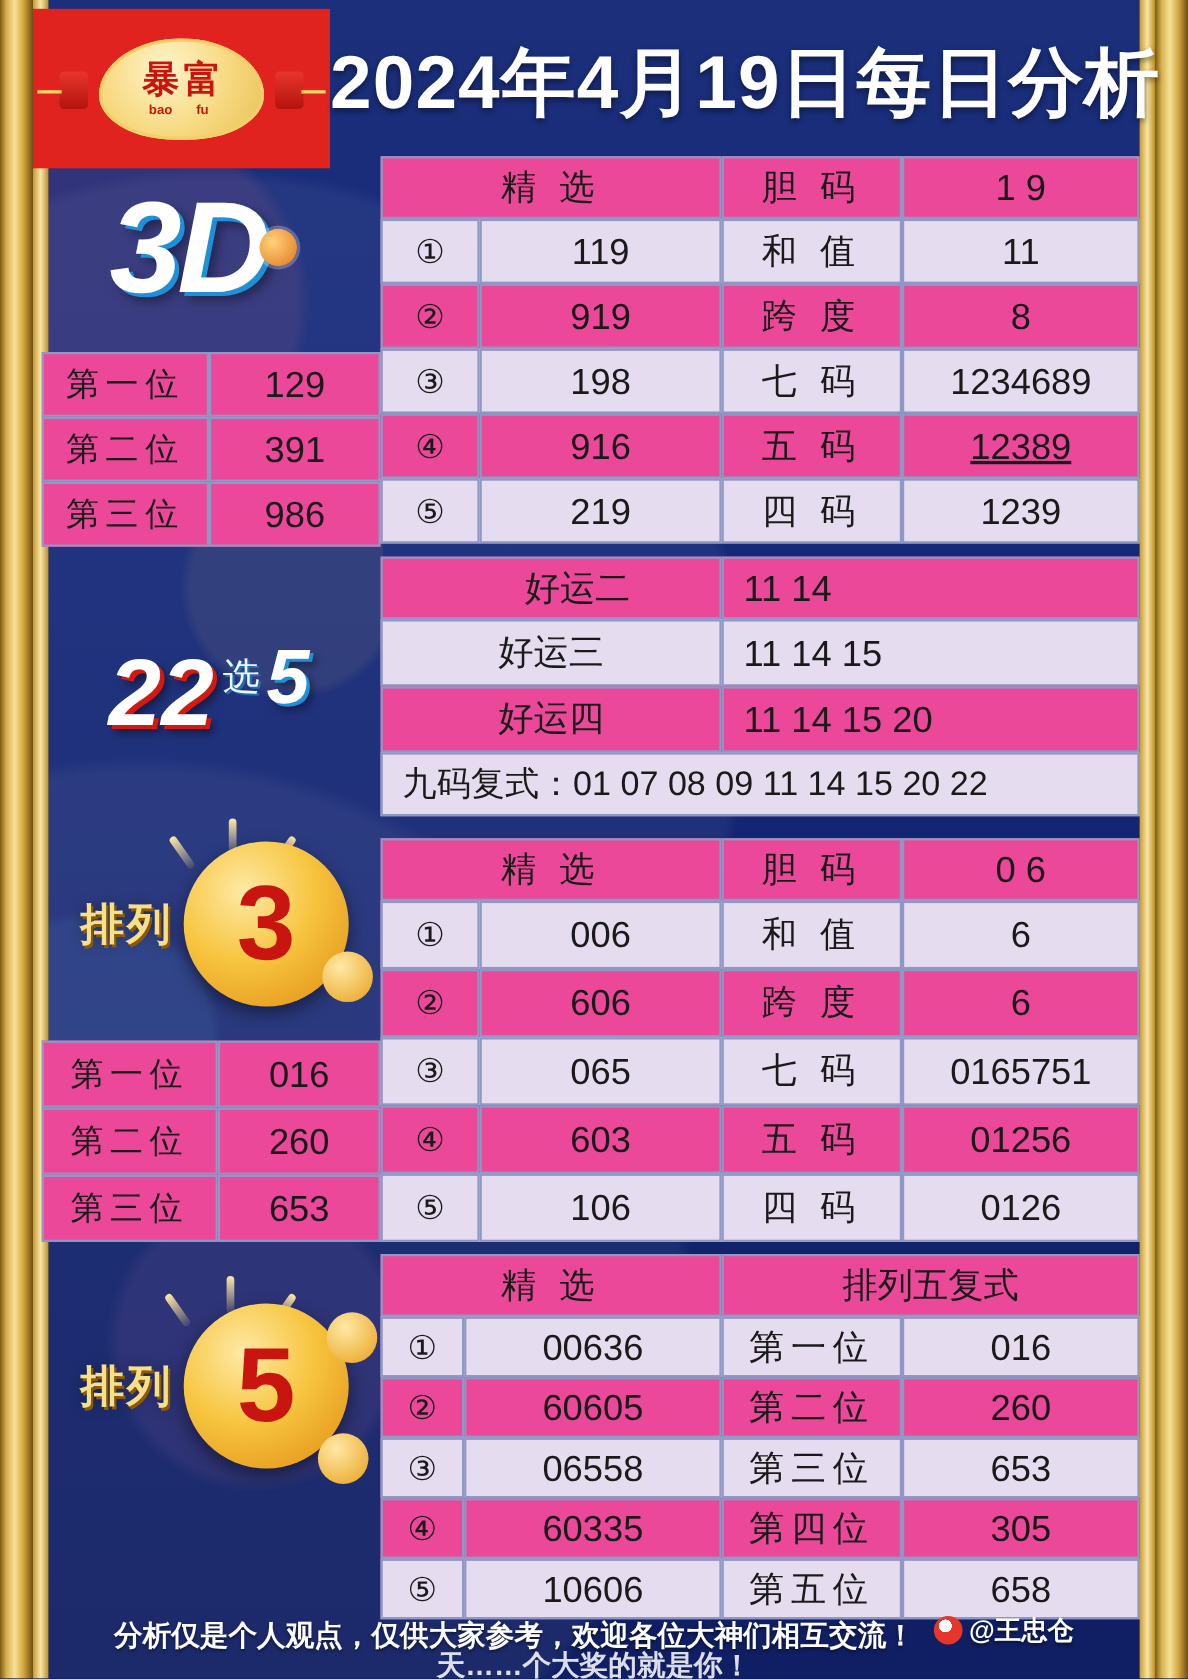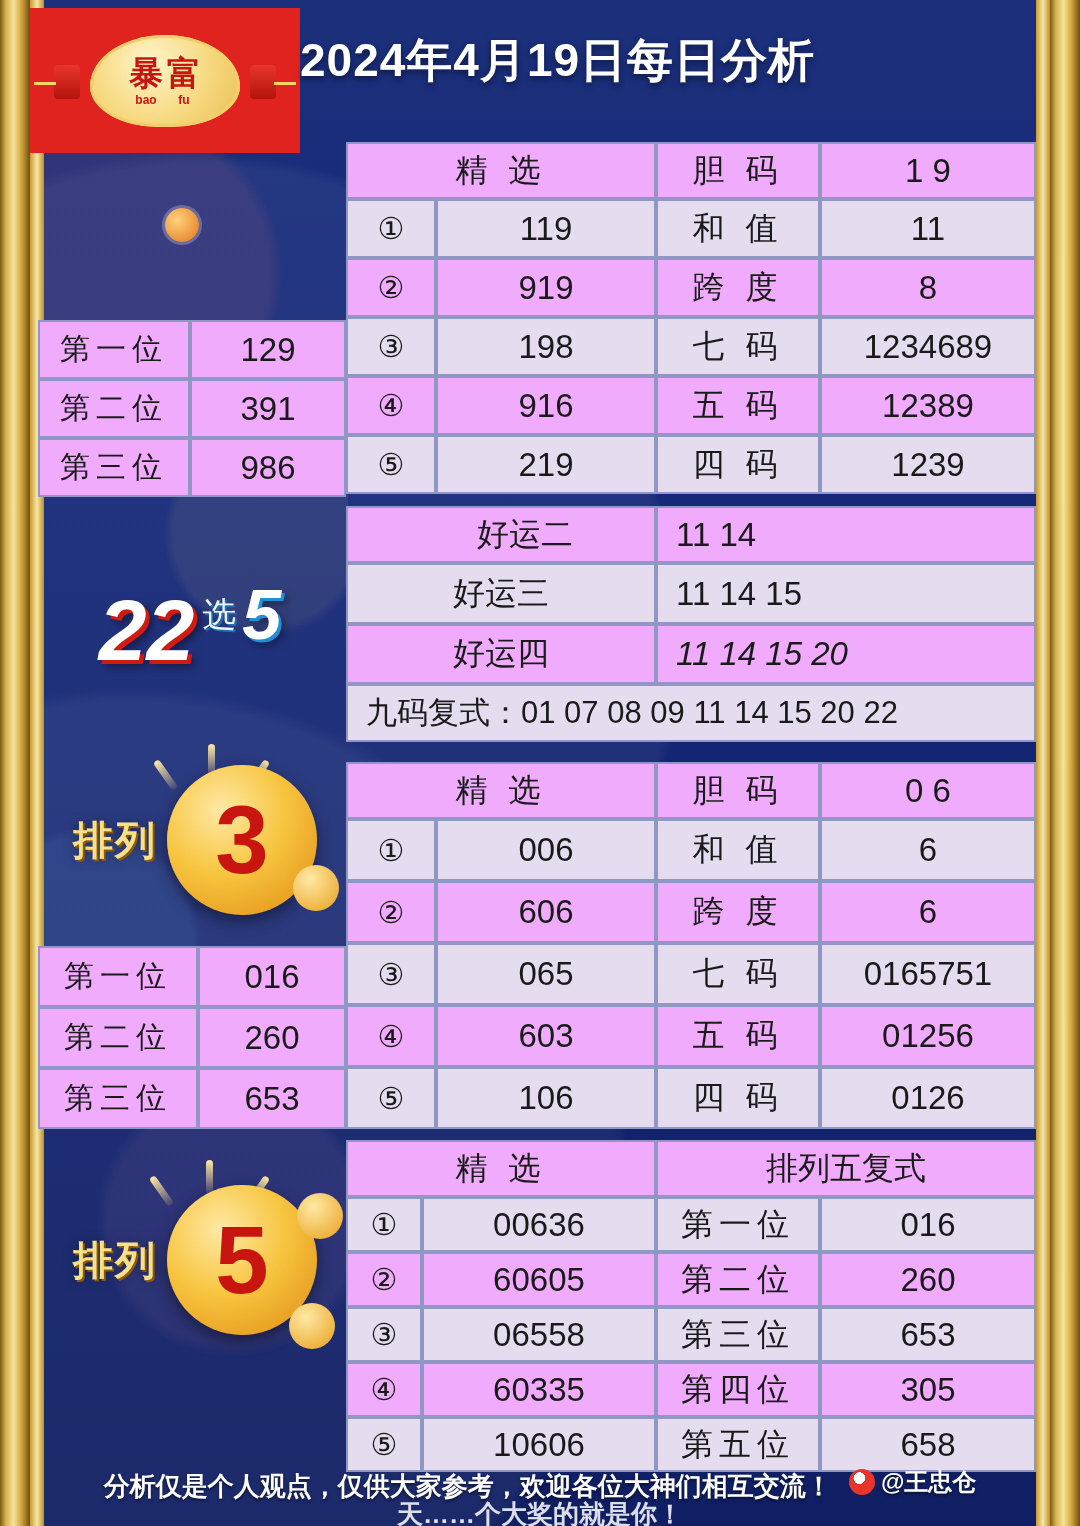--- a/index.html
+++ b/index.html
@@ -97,42 +97,42 @@
     background: #f7d66a;
   }
   .firecracker.l::after { left: -20px; }
   .firecracker.r::after { right: -20px; }
 
   .title {
     position: absolute;
     left: 300px; top: 30px;
     width: 760px;
     color: #ffffff;
-    font-size: 46px;
+    font-size: 68px;
     font-weight: bold;
     letter-spacing: 1px;
     text-shadow: 0 3px 6px rgba(0,0,0,0.45);
     white-space: nowrap;
   }
 
   
   .cell {
     box-sizing: border-box;
     border: 2px solid #8f98c4;
     background: #f7d7d9;
     color: #1a1a1a;
     display: flex;
     align-items: center;
     justify-content: center;
     font-size: 30px;
     position: absolute;
     font-weight: normal;
   }
   .cell.lilac { background: #e6dcef; }
-  .cell.pink  { background: #f0abfc; }
+  .cell.pink  { background: #ec4899; }
   .cell.label { letter-spacing: 6px; }
   .cell.big   { font-size: 32px; }
   .cell.num   { font-size: 33px; }
   .cell.left  { justify-content: flex-start; padding-left: 18px; }
   .circled { font-size: 30px; }
 
   
   .art {
     position: absolute;
     display: flex;
@@ -244,20 +244,21 @@
           <span class="han">富</span>
           <span class="pin">fu</span>
         </div>
       </div>
     </div>
   </div>
 </div>
 <div class="title">2024年4月19日每日分析</div>
 
 <div class="art art-3d">
+  <span>3D</span>
     <span class="dot"></span>
 </div>
 
 <div class="cell pink label" style="left:38px;  top:320px; width:152px; height:59px;">第一位</div>
 <div class="cell pink num" style="left:190px; top:320px; width:156px; height:59px;">129</div>
 <div class="cell pink label" style="left:38px;  top:379px; width:152px; height:59px;">第二位</div>
 <div class="cell pink num" style="left:190px; top:379px; width:156px; height:59px;">391</div>
 <div class="cell pink label" style="left:38px;  top:438px; width:152px; height:59px;">第三位</div>
 <div class="cell pink num" style="left:190px; top:438px; width:156px; height:59px;">986</div>
 
@@ -276,39 +277,39 @@
 <div class="cell pink num" style="left:820px; top:258px; width:216px; height:59px;">8</div>
 
 <div class="cell lilac circled" style="left:346px; top:317px; width:90px;  height:59px;">③</div>
 <div class="cell lilac num" style="left:436px; top:317px; width:220px; height:59px;">198</div>
 <div class="cell lilac label big" style="left:656px; top:317px; width:164px; height:59px;">七 码</div>
 <div class="cell lilac num" style="left:820px; top:317px; width:216px; height:59px;">1234689</div>
 
 <div class="cell pink circled" style="left:346px; top:376px; width:90px;  height:59px;">④</div>
 <div class="cell pink num" style="left:436px; top:376px; width:220px; height:59px;">916</div>
 <div class="cell pink label big" style="left:656px; top:376px; width:164px; height:59px;">五 码</div>
-<div class="cell pink num" style="left:820px; top:376px; width:216px; height:59px;">12389</div>
+<div class="cell pink num" style="left:820px; top:376px; width:216px; height:59px;text-decoration:underline;">12389</div>
 
 <div class="cell lilac circled" style="left:346px; top:435px; width:90px;  height:59px;">⑤</div>
 <div class="cell lilac num" style="left:436px; top:435px; width:220px; height:59px;">219</div>
 <div class="cell lilac label big" style="left:656px; top:435px; width:164px; height:59px;">四 码</div>
 <div class="cell lilac num" style="left:820px; top:435px; width:216px; height:59px;">1239</div>
 
 <div class="art art-225">
   <span class="n22">22</span>
   <span class="sel">选</span>
   <span class="n5">5</span>
 </div>
 
 <div class="cell pink big" style="left:346px; top:506px; width:310px; height:57px;padding-left:48px;">好运二</div>
 <div class="cell pink num left" style="left:656px; top:506px; width:380px; height:57px;">11  14</div>
 <div class="cell lilac big" style="left:346px; top:563px; width:310px; height:61px;">好运三</div>
 <div class="cell lilac num left" style="left:656px; top:563px; width:380px; height:61px;text-align:right;">11  14  15</div>
 <div class="cell pink big" style="left:346px; top:624px; width:310px; height:60px;">好运四</div>
-<div class="cell pink num left" style="left:656px; top:624px; width:380px; height:60px;font-style:italic;">11  14  15  20</div>
+<div class="cell pink num left" style="left:656px; top:624px; width:380px; height:60px;">11  14  15  20</div>
 
 <div class="cell lilac left" style="left:346px; top:684px; width:690px; height:58px; font-size:31px;">
   <span>九码复式：</span>
   <span>01  07  08  09  11  14  15  20  22</span>
 </div>
 
 <div class="art art-pl">
   <span class="spark" style="left:122px; top:18px; transform:rotate(-35deg);"></span>
   <span class="spark" style="left:168px; top:4px;"></span>
   <span class="spark" style="left:214px; top:18px; transform:rotate(35deg);"></span>

